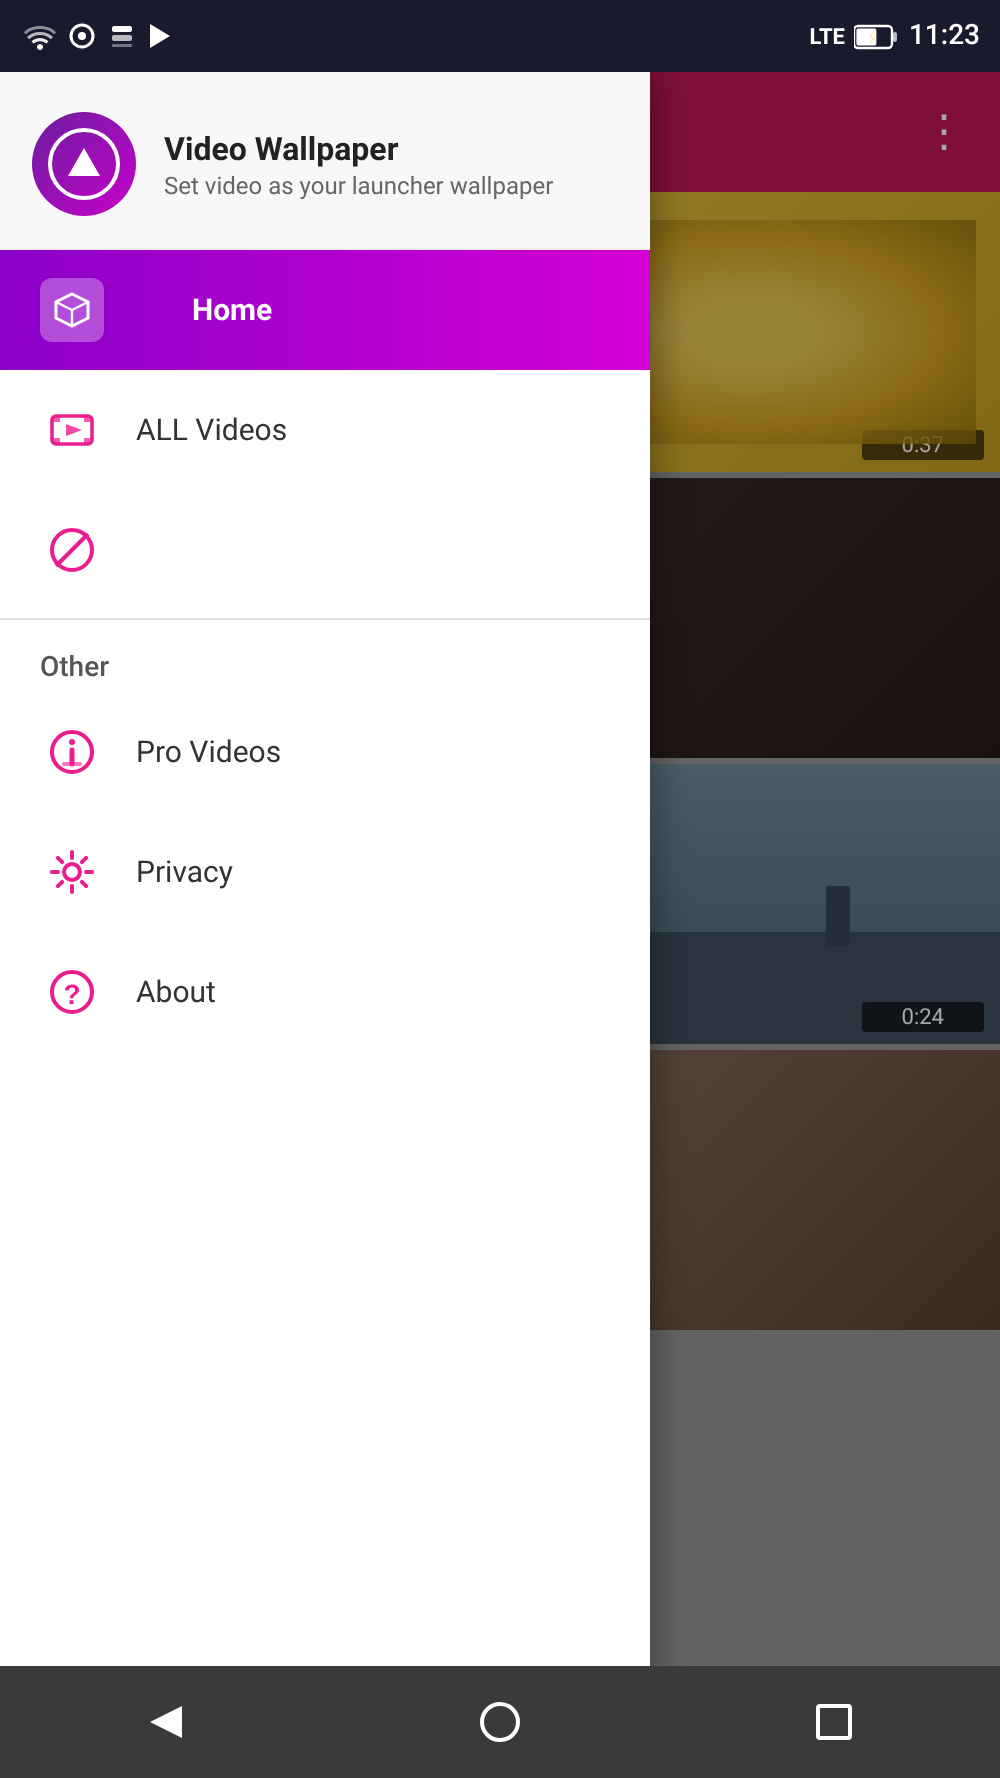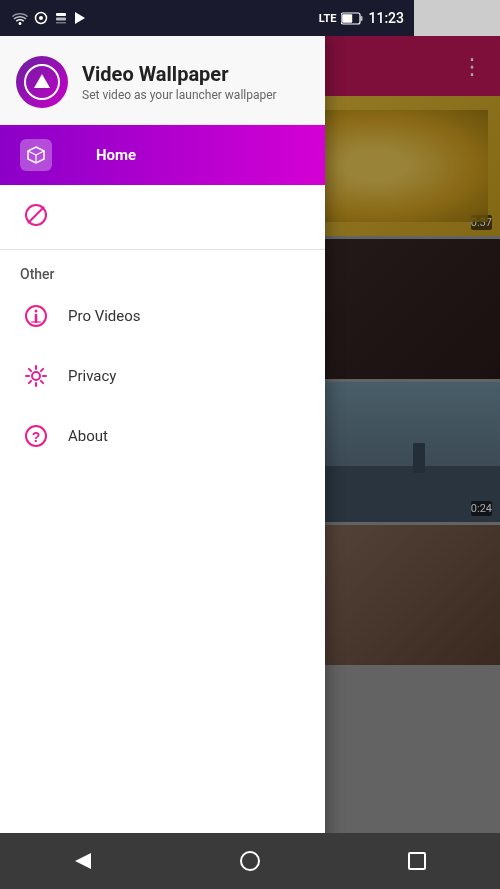--- a/index.html
+++ b/index.html
@@ -7,21 +7,21 @@
       width: 500px;
       height: 889px;
       overflow: hidden;
       font-family: 'Roboto', Arial, sans-serif;
       position: relative;
       background: #ccc;
     }
 
     
     .status-bar {
-      width: 414px;
+      width: 500px;
       height: 36px;
       background: #1a1a2e;
       display: flex;
       align-items: center;
       justify-content: space-between;
       padding: 0 10px 0 12px;
       position: absolute;
       top: 0;
       left: 0;
       z-index: 100;
@@ -105,21 +105,21 @@
     .thumb-7 { background: linear-gradient(135deg, #8a6040 0%, #6a4020 100%); }
     .thumb-8 { background: linear-gradient(135deg, #606060 0%, #404040 100%); }
 
     .video-time {
       position: absolute;
       bottom: 6px;
       right: 8px;
       background: rgba(0,0,0,0.6);
       color: white;
       font-size: 11px;
-      padding: 1px 0;
+      padding: 1px 20px;
       border-radius: 2px;
     }
 
     
     .thumb-1::after {
       content: '';
       position: absolute;
       top: 20%;
       left: 20%;
       width: 60%;
@@ -208,21 +208,21 @@
       border-right: 8px solid transparent;
       border-bottom: 14px solid white;
       position: relative;
       top: -1px;
     }
     .app-info {
       display: flex;
       flex-direction: column;
     }
     .app-title {
-      font-size: 20px;
+      font-size: 16px;
       font-weight: bold;
       color: #222;
     }
     .app-subtitle {
       font-size: 12px;
       color: #666;
       margin-top: 2px;
     }
 
     
@@ -429,20 +429,33 @@
               <polygon points="10,2 18,6 18,14 10,18 2,14 2,6" fill="none" stroke="white" stroke-width="1.5"></polygon>
               <line x1="2" y1="6" x2="10" y2="10" stroke="white" stroke-width="1.2"></line>
               <line x1="18" y1="6" x2="10" y2="10" stroke="white" stroke-width="1.2"></line>
               <line x1="10" y1="10" x2="10" y2="18" stroke="white" stroke-width="1.2"></line>
             </svg>
           </div>
         </div>
         <span class="nav-label">Home</span>
       </div>
 
+      <div class="nav-item">
+        <div class="nav-icon">
+          <svg width="28" height="28" viewBox="0 0 28 28">
+            <rect x="4" y="7" width="20" height="14" rx="2" fill="none" stroke="#e91e91" stroke-width="1.8"></rect>
+            <rect x="4" y="7" width="4" height="3" rx="0.5" fill="#e91e91" opacity="0.7"></rect>
+            <rect x="20" y="7" width="4" height="3" rx="0.5" fill="#e91e91" opacity="0.7"></rect>
+            <rect x="4" y="18" width="4" height="3" rx="0.5" fill="#e91e91" opacity="0.7"></rect>
+            <rect x="20" y="18" width="4" height="3" rx="0.5" fill="#e91e91" opacity="0.7"></rect>
+            <polygon points="11,11 19,14 11,17" fill="#e91e91" opacity="0.8"></polygon>
+          </svg>
+        </div>
+        <span class="nav-label">ALL Videos</span>
+      </div>
 
       <div class="nav-item">
         <div class="nav-icon">
           <svg width="28" height="28" viewBox="0 0 28 28">
             <circle cx="14" cy="14" r="10" fill="none" stroke="#e91e91" stroke-width="2"></circle>
             <line x1="6" y1="22" x2="22" y2="6" stroke="#e91e91" stroke-width="2"></line>
           </svg>
         </div>
       </div>
 

